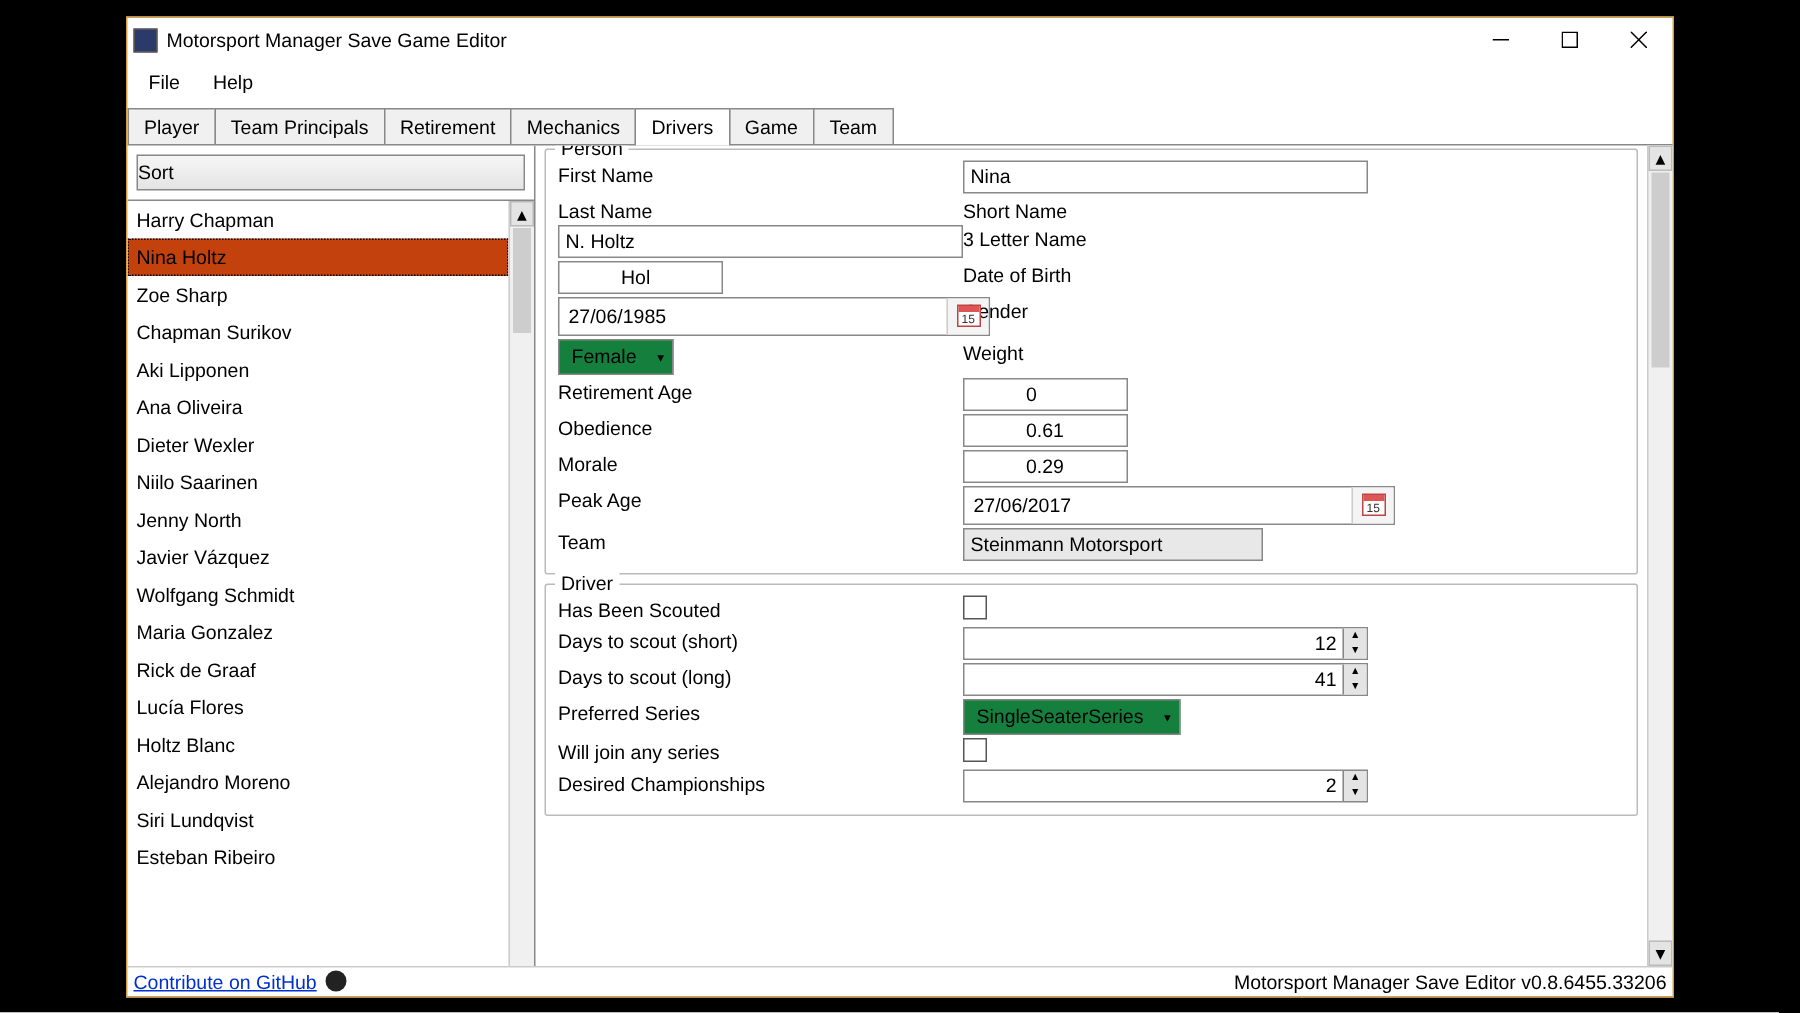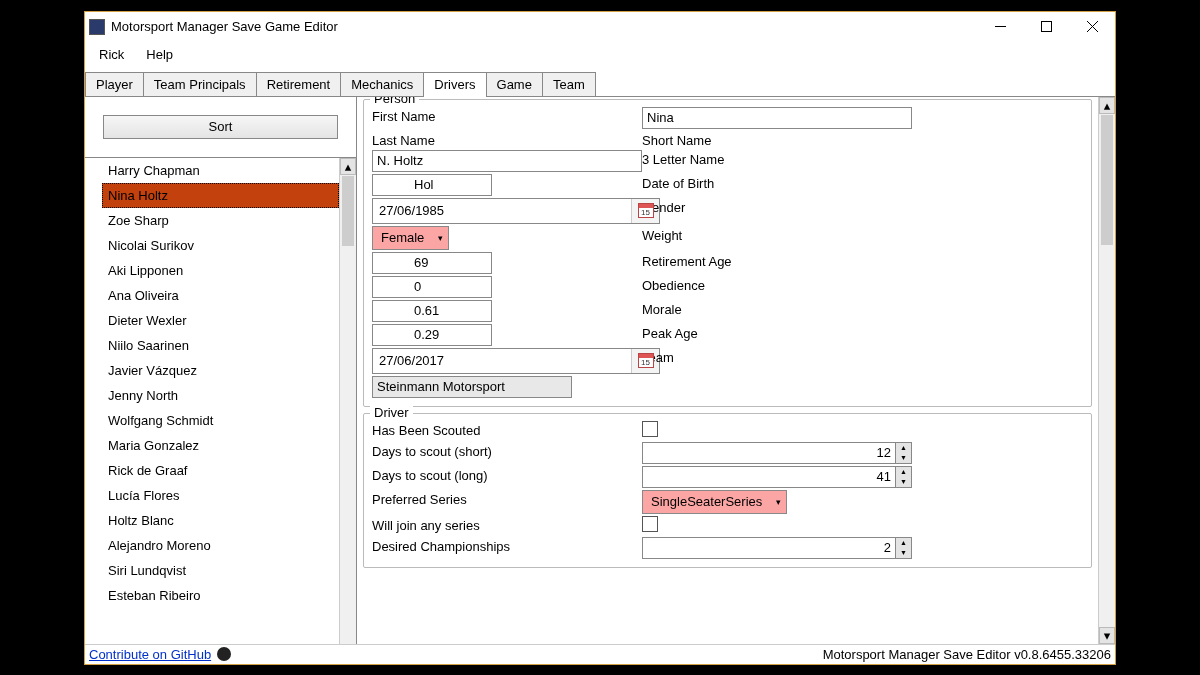--- a/index.html
+++ b/index.html
@@ -16,50 +16,50 @@
   .menubar { height: 26px; display: flex; align-items: center; padding-left: 4px; gap: 2px; }
   .menubar .menuitem { padding: 4px 10px; }
   
   .tabstrip { display: flex; border-bottom: 1px solid #888; margin-top: 4px; }
   .tab { padding: 4px 10px; border: 1px solid #888; border-bottom: none; background: #f0f0f0; margin-right: -1px; position: relative; }
   .tab.active { background: #fff; z-index: 2; }
   .tab.active::after { content:""; position:absolute; left:0; right:0; bottom:-1px; height:1px; background:#fff; }
   
   .mainarea { flex: 1; display: flex; overflow: hidden; position: relative; }
   .leftcol { width: 272px; border-right: 1px solid #888; display:flex; flex-direction:column; }
-  .sortbtn { margin: 18px; height: 24px; border: 1px solid #888; background: linear-gradient(#f6f6f6,#e4e4e4); text-align: center; line-height: 22px; }
+  .sortbtn { margin: 6px; height: 24px; border: 1px solid #888; background: linear-gradient(#f6f6f6,#e4e4e4); line-height: 22px; }
   .listwrap { flex:1; border-top:1px solid #888; position:relative; overflow:hidden; }
-  .listbox { position:absolute; inset:0; right:17px; overflow:hidden;padding-left:17px; }
+  .listbox { position:absolute; inset:0; right:17px; overflow:hidden; }
   .listitem { padding: 5px 6px; white-space: nowrap; }
   .listitem.selected { background: #c2410c; outline: 1px dotted #000; outline-offset:-1px; }
   .list-vscroll { position:absolute; right:0; top:0; bottom:0; width:17px; background:#f0f0f0; border-left:1px solid #ccc; }
   .list-vscroll .arrow { height:17px; display:flex; align-items:center; justify-content:center; background:#e4e4e4; border:1px solid #bbb; }
   .list-vscroll .thumb { position:absolute; left:2px; right:2px; top:18px; height:70px; background:#cdcdcd; }
   
   .rightarea { flex:1; position:relative; }
   .rightcontent { position:absolute; inset:0; right:17px; overflow:hidden; padding: 2px 6px; }
   .right-vscroll { position:absolute; right:0; top:0; bottom:0; width:17px; background:#f0f0f0; border-left:1px solid #ccc; }
   .right-vscroll .arrow { height:17px; display:flex; align-items:center; justify-content:center; background:#e4e4e4; border:1px solid #bbb; position:absolute; left:0; right:0; }
   .right-vscroll .arrow.bot { bottom:0; }
   .right-vscroll .thumb { position:absolute; left:2px; right:2px; top:18px; height:130px; background:#cdcdcd; }
   
   .fieldset { border: 1px solid #bbb; border-radius: 2px; margin-bottom: 6px; }
   .fieldset .legend { position: relative; top: -9px; left: 6px; background: #fff; padding: 0 4px; display:inline-block; }
   .fieldgrid { display: grid; grid-template-columns: 270px 1fr; row-gap: 2px; padding: 0 8px 8px 8px; margin-top:-8px; }
   .fieldgrid .flabel { padding-top: 2px; }
   .txt { border: 1px solid #888; height: 22px; padding: 0 4px; width: 270px; }
-  .txt.short { width: 120px; padding-left: 41px; }
+  .txt.short { width: 110px; padding-left: 41px; }
   .txt.ro { background: #e8e8e8; width: 200px; }
   .datefield { display:flex; align-items:center; width:288px; border:1px solid #888; height:26px; }
   .datefield .dval { flex:1; padding:0 6px; }
   .datefield .calbtn { width:28px; height:100%; display:flex; align-items:center; justify-content:center; border-left:1px solid #ccc; background:#f4f4f4; }
   .calicon { width:16px; height:15px; background:#fff; border:1px solid #b44; position:relative; }
   .calicon::before { content:""; position:absolute; top:0; left:0; right:0; height:4px; background:#d55; }
   .calicon::after { content:"15"; position:absolute; top:4px; left:0; right:0; text-align:center; font-size:8px; color:#333; }
-  .dropdown { display:inline-flex; align-items:center; border:1px solid #888; background:#fca5a5; height:24px; }
+  .dropdown { display:inline-flex; align-items:center; border:1px solid #888; background:#15803d; height:24px; }
   .dropdown .dval { padding:0 8px; }
   .dropdown .darrow { width:16px; text-align:center; font-size:9px; }
   .chk { width:16px; height:16px; border:1px solid #555; background:#fff; display:inline-block; }
   .spinner { display:flex; width:270px; border:1px solid #888; height:22px; }
   .spinner .sval { flex:1; text-align:right; padding:0 4px; line-height:20px; }
   .spinner .sbtns { width:16px; background:#e4e4e4; border-left:1px solid #888; display:flex; flex-direction:column; }
   .spinner .sbtn { flex:1; font-size:7px; text-align:center; line-height:9px; }
   
   .statusbar { height: 20px; border-top: 1px solid #ccc; display:flex; align-items:center; padding: 0 4px; font-size:12px; }
   .statusbar .link { color:#0030cc; text-decoration: underline; }
@@ -87,21 +87,21 @@
         </div>
     <div class="ctl">
           <svg viewBox="0 0 11 11">
             <line x1="0" y1="0" x2="11" y2="11" stroke="#000"></line>
             <line x1="11" y1="0" x2="0" y2="11" stroke="#000"></line>
           </svg>
         </div>
   </div>
 
   <div class="menubar">
-    <div class="menuitem">Rick</div>
+    <div class="menuitem">File</div>
     <div class="menuitem">Help</div>
   </div>
 
   <div class="tabstrip">
     <div class="tab">Player</div>
     <div class="tab">Team Principals</div>
     <div class="tab">Retirement</div>
     <div class="tab">Mechanics</div>
     <div class="tab active">Drivers</div>
     <div class="tab">Game</div>
@@ -109,27 +109,27 @@
   </div>
 
   <div class="mainarea">
     <div class="leftcol">
       <div class="sortbtn">Sort</div>
       <div class="listwrap">
         <div class="listbox" id="listbox">
               <div class="listitem">Harry Chapman</div>
               <div class="listitem selected">Nina Holtz</div>
               <div class="listitem">Zoe Sharp</div>
-              <div class="listitem">Nicolai Surikov</div>
+              <div class="listitem">Chapman Surikov</div>
               <div class="listitem">Aki Lipponen</div>
               <div class="listitem">Ana Oliveira</div>
               <div class="listitem">Dieter Wexler</div>
               <div class="listitem">Niilo Saarinen</div>
+              <div class="listitem">Jenny North</div>
               <div class="listitem">Javier Vázquez</div>
-              <div class="listitem">Jenny North</div>
               <div class="listitem">Wolfgang Schmidt</div>
               <div class="listitem">Maria Gonzalez</div>
               <div class="listitem">Rick de Graaf</div>
               <div class="listitem">Lucía Flores</div>
               <div class="listitem">Holtz Blanc</div>
               <div class="listitem">Alejandro Moreno</div>
               <div class="listitem">Siri Lundqvist</div>
               <div class="listitem">Esteban Ribeiro</div>
             </div>
         <div class="list-vscroll">
@@ -168,21 +168,20 @@
 
             <div class="flabel">Gender</div>
             <div>
               <div class="dropdown">
                 <span class="dval">Female</span>
                 <span class="darrow">▾</span>
               </div>
             </div>
 
             <div class="flabel">Weight</div>
-            <div><input class="txt short" value="69" style=""></div>
 
             <div class="flabel">Retirement Age</div>
             <div><input class="txt short" value="0" style=""></div>
 
             <div class="flabel">Obedience</div>
             <div><input class="txt short" value="0.61" style=""></div>
 
             <div class="flabel">Morale</div>
             <div><input class="txt short" value="0.29" style=""></div>
 

